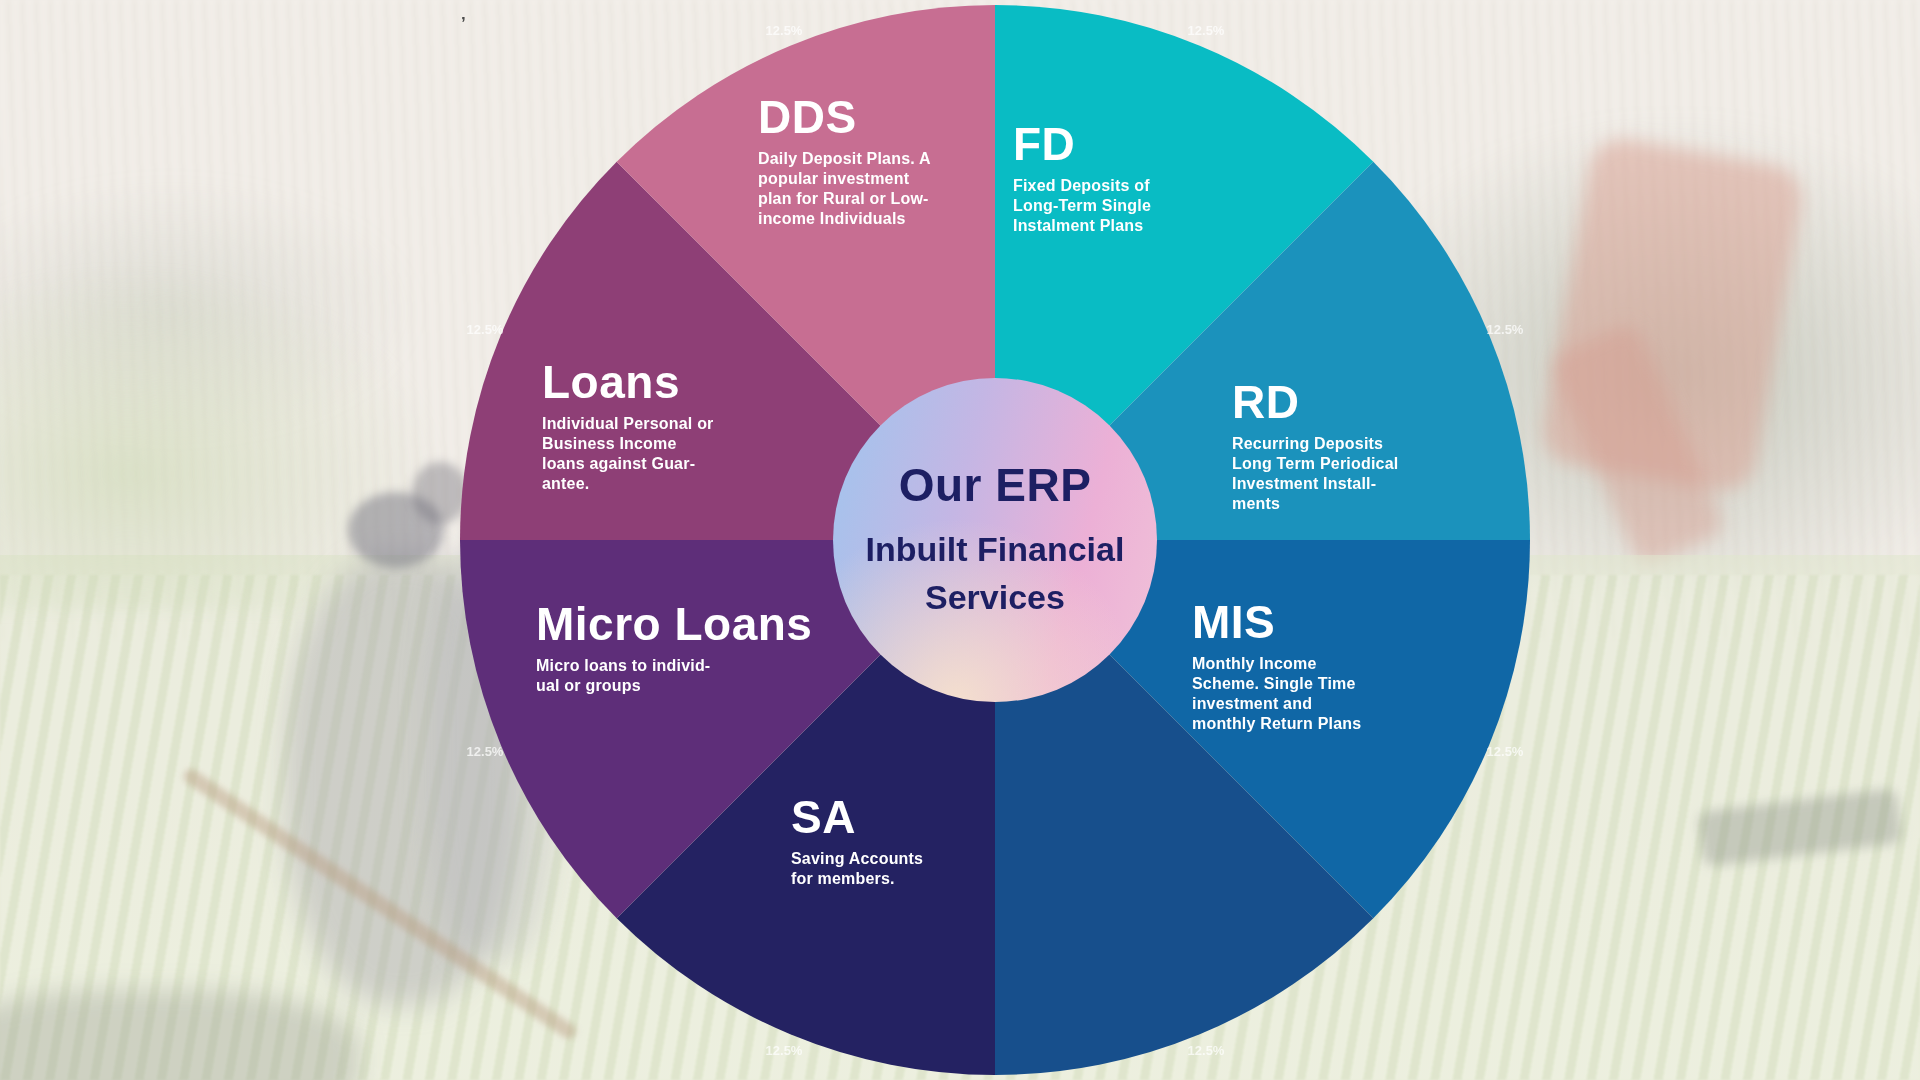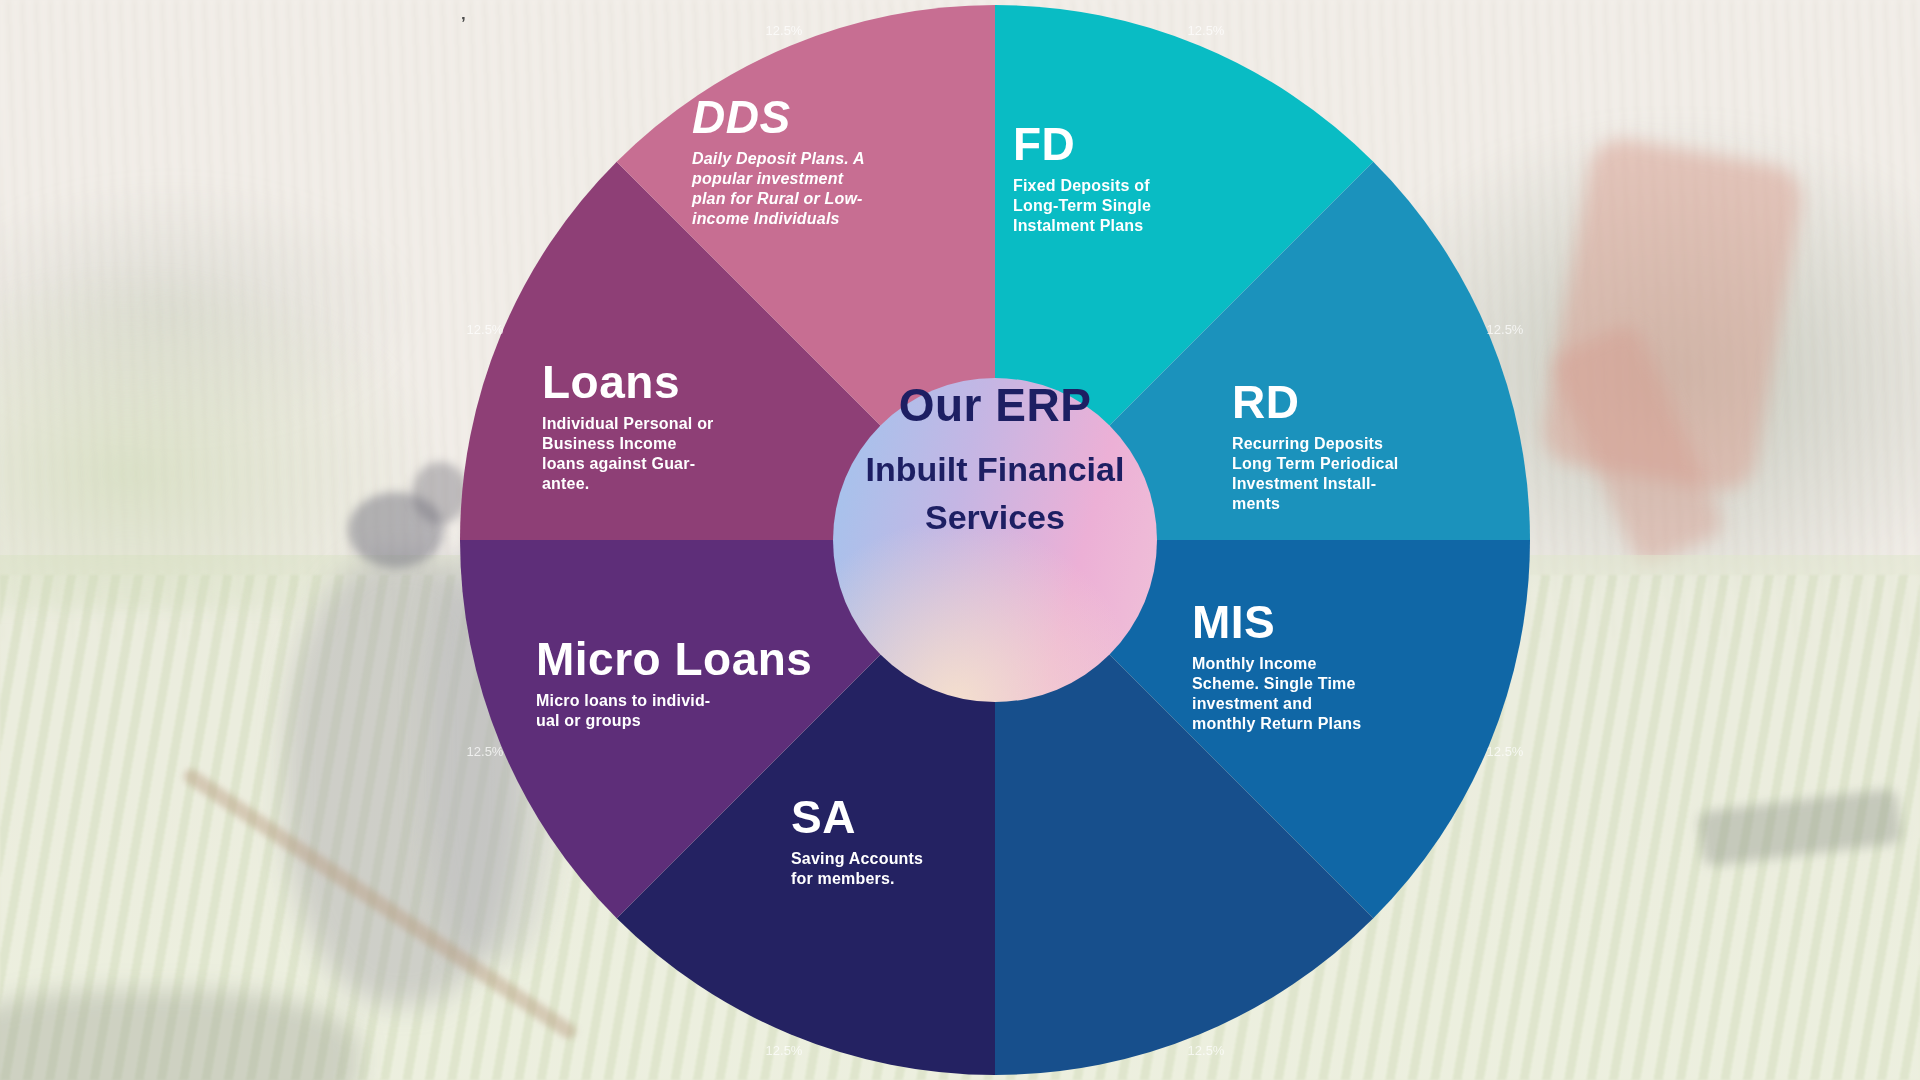--- a/index.html
+++ b/index.html
@@ -45,42 +45,42 @@
   .ph-plough{left:1700px;top:800px;width:200px;height:55px;border-radius:12px;
     background:rgba(62,72,60,.32);transform:rotate(-7deg);filter:blur(6px);}
   .ph-soil{left:-60px;top:990px;width:420px;height:140px;border-radius:40%;
     background:rgba(90,96,78,.3);filter:blur(12px);}
   .ph-wash{left:0;top:0;width:1920px;height:1080px;background:rgba(255,255,255,.28);}
 
   
   .pie{left:0;top:0;width:1920px;height:1080px;}
 
   
-  .pct-label{color:rgba(255,255,255,.72);font-size:13px;font-weight:400;
+  .pct-label{color:rgba(255,255,255,.72);font-size:13px;font-weight:700;
     transform:translate(-50%,-50%);white-space:nowrap;}
 
   
   .seg-label{color:#ffffff;}
   .seg-code{position:static;font-size:46px;font-weight:700;line-height:1;letter-spacing:.5px;margin-bottom:9px;}
   .seg-desc{position:static;font-size:16px;font-weight:700;line-height:1.26;letter-spacing:.2px;white-space:pre-line;}
   .seg-pos-0{left:1013px;top:121px;width:290px;}   
   .seg-pos-1{left:1232px;top:349px;width:310px;margin-top:30px;}   
   .seg-pos-2{left:1192px;top:562px;width:310px;margin-top:37px;}   
   .seg-pos-3{left:1016px;top:778px;width:310px;}   
   .seg-pos-4{left:755px;top:794px;width:290px;margin-left:36px;}    
-  .seg-pos-5{left:536px;top:601px;width:330px;margin-top:35px;}    
+  .seg-pos-5{left:536px;top:601px;width:330px;}    
   .seg-pos-6{left:542px;top:359px;width:300px;}    
-  .seg-pos-7{left:692px;top:94px;width:300px;font-style:italic;}     
+  .seg-pos-7{left:758px;top:94px;width:300px;}     
 
   
   .center-circle{left:833px;top:378px;width:324px;height:324px;border-radius:50%;
     background:
       radial-gradient(circle at 38% 100%,rgba(248,228,204,.9),rgba(248,228,204,0) 48%),
       linear-gradient(105deg,#a7c2ec 8%,#c4b6e4 38%,#ecb0d6 72%,#f0c2d8 100%);
-    display:flex;flex-direction:column;align-items:center;
+    display:flex;flex-direction:column;align-items:center;justify-content:center;
     text-align:center;color:#1d1f63;}
   .center-title{position:static;font-size:46px;font-weight:700;letter-spacing:.5px;margin-bottom:14px;}
   .center-subtitle{position:static;font-size:34px;font-weight:700;line-height:1.4;white-space:pre-line;}
 
   .artifact{left:461px;top:14px;color:#4a4a4a;font-size:17px;font-weight:700;}
 </style>
 </head>
 <body>
 
 <div class="stage">

